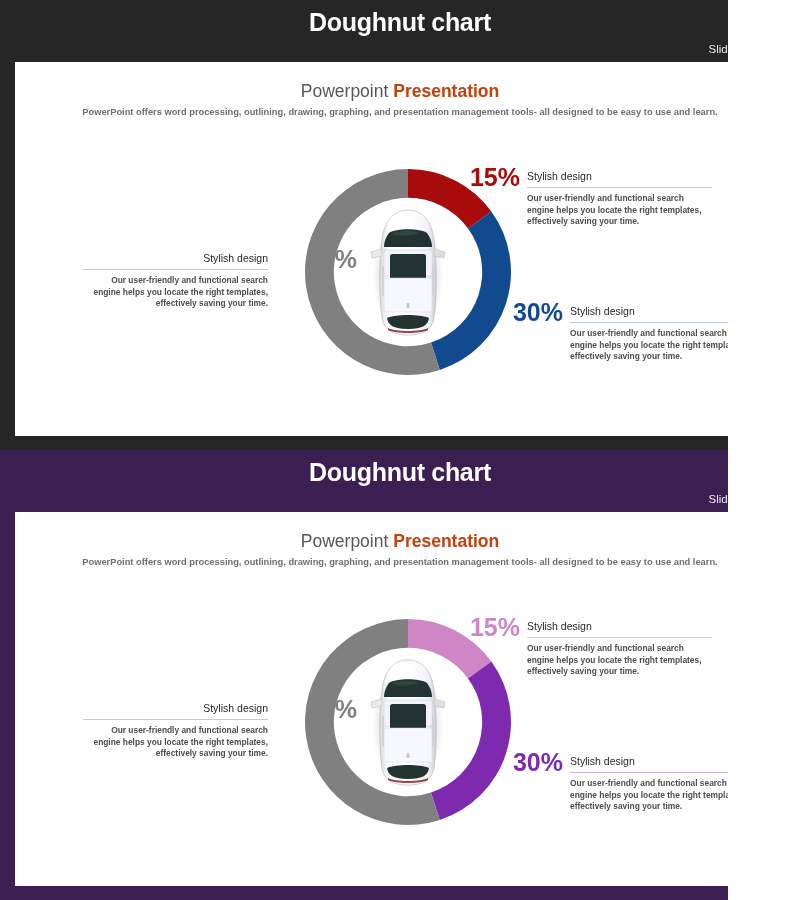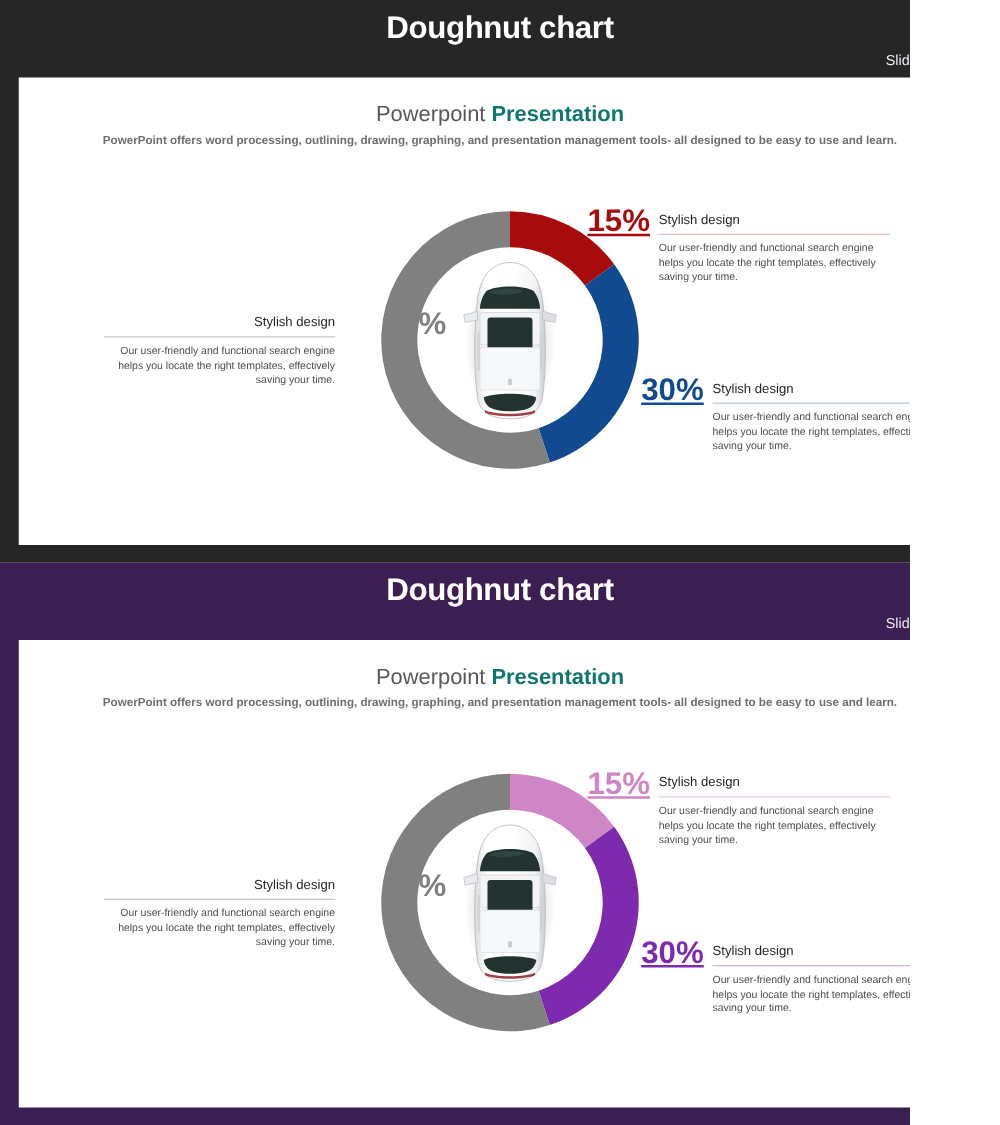--- a/index.html
+++ b/index.html
@@ -22,44 +22,44 @@
     font-size:11.5px;color:#efeaf2;font-weight:normal;
   }
   .panel{
     position:absolute;left:15px;top:62px;width:770px;height:374px;
     background:#ffffff;
   }
   .panel-title{
     position:absolute;left:0;top:19px;width:770px;text-align:center;
     font-size:17.5px;color:#58585a;font-weight:normal;
   }
-  .panel-title b{color:#0f766e;font-weight:bold;}
+  .panel-title b{color:#c2410c;font-weight:bold;}
   .panel-desc{
     position:absolute;left:0;top:45px;width:770px;text-align:center;
     font-size:9.3px;color:#6d6e71;font-weight:bold;
   }
 
   
   .donut-wrap{position:absolute;left:283px;top:100px;width:220px;height:220px;}
   .donut-svg{position:absolute;left:0;top:0;}
   .car-wrap{
     position:absolute;left:55px;top:44px;width:110px;height:132px;
   }
 
   
   .callout{position:absolute;}
   .pct{
     font-size:25px;font-weight:bold;line-height:1;
   }
   .lbl-title{font-size:10.5px;font-weight:normal;color:#231f20;line-height:1.2;}
   .rule{height:1px;width:100%;margin:4px 0 5px 0;}
-  .lbl-body{font-size:8.4px;color:#4d4d4f;line-height:1.42;}
+  .lbl-body{font-size:8.4px;color:#4d4d4f;line-height:1.42;font-weight:bold;}
 
   .callout-right{width:185px;}
-  .callout-right .pct{position:absolute;right:192px;top:-5px;white-space:nowrap;text-decoration:underline;}
+  .callout-right .pct{position:absolute;right:192px;top:-5px;white-space:nowrap;}
 
   .callout-left{width:185px;text-align:right;}
   .callout-left .pct{position:absolute;left:193px;top:-5px;white-space:nowrap;margin-left:31px;}
 </style>
 </head>
 <body>
 
 <div class="slide" style="background: rgb(38, 38, 38);">
   <div class="slide-header" style="background: rgb(38, 38, 38);">
     <div class="slide-title">Doughnut chart</div>

